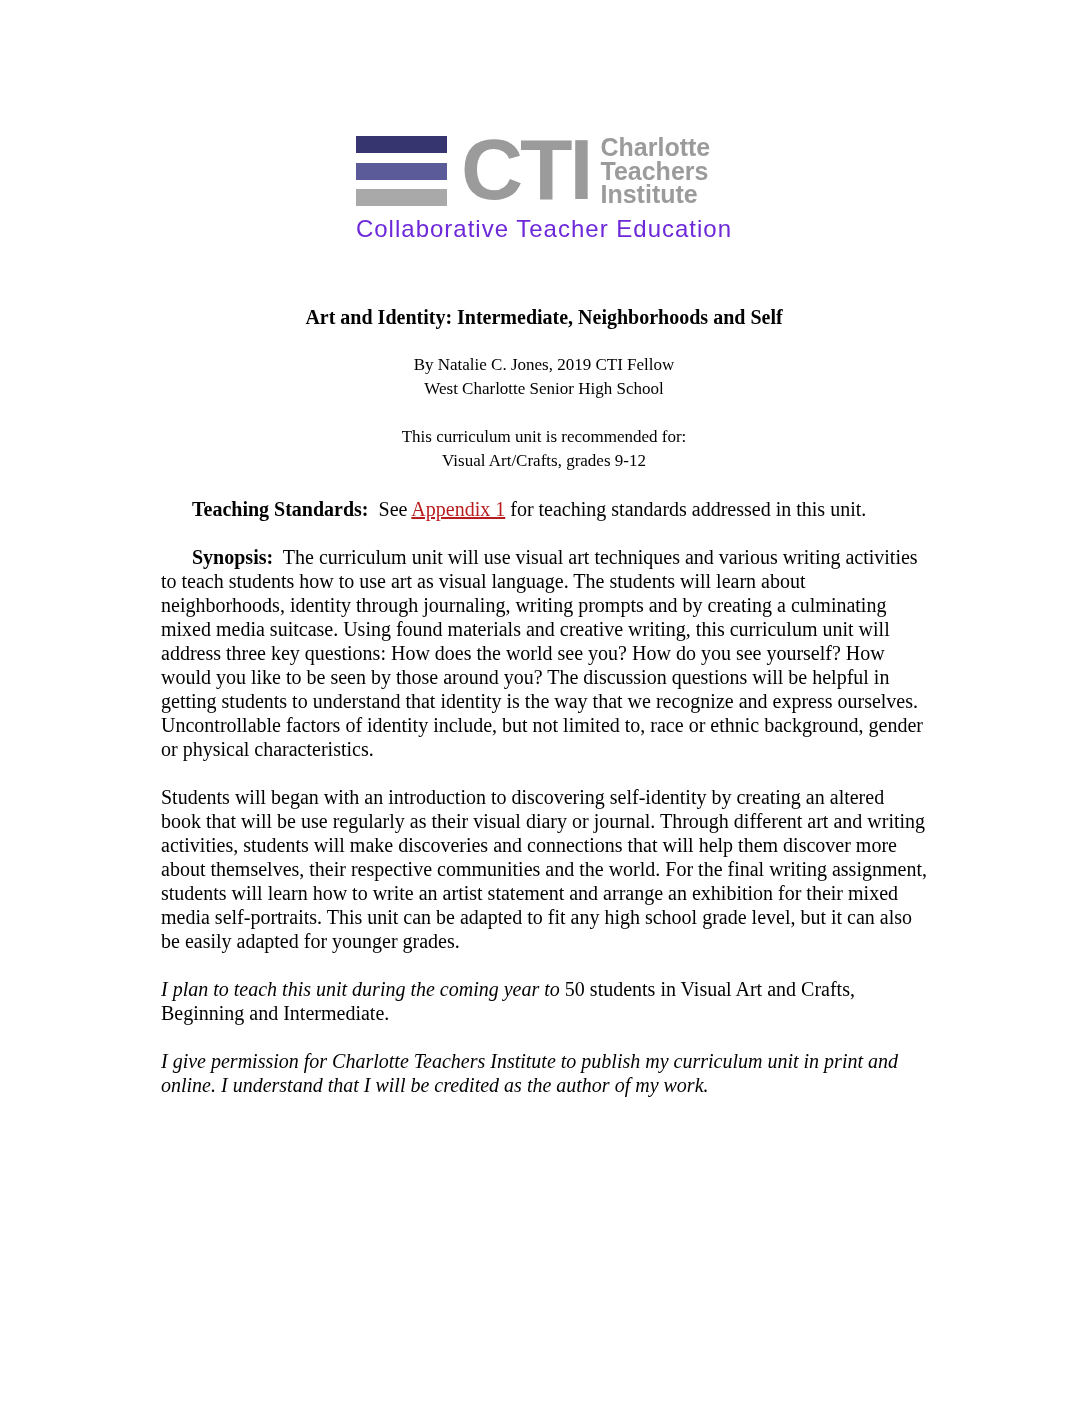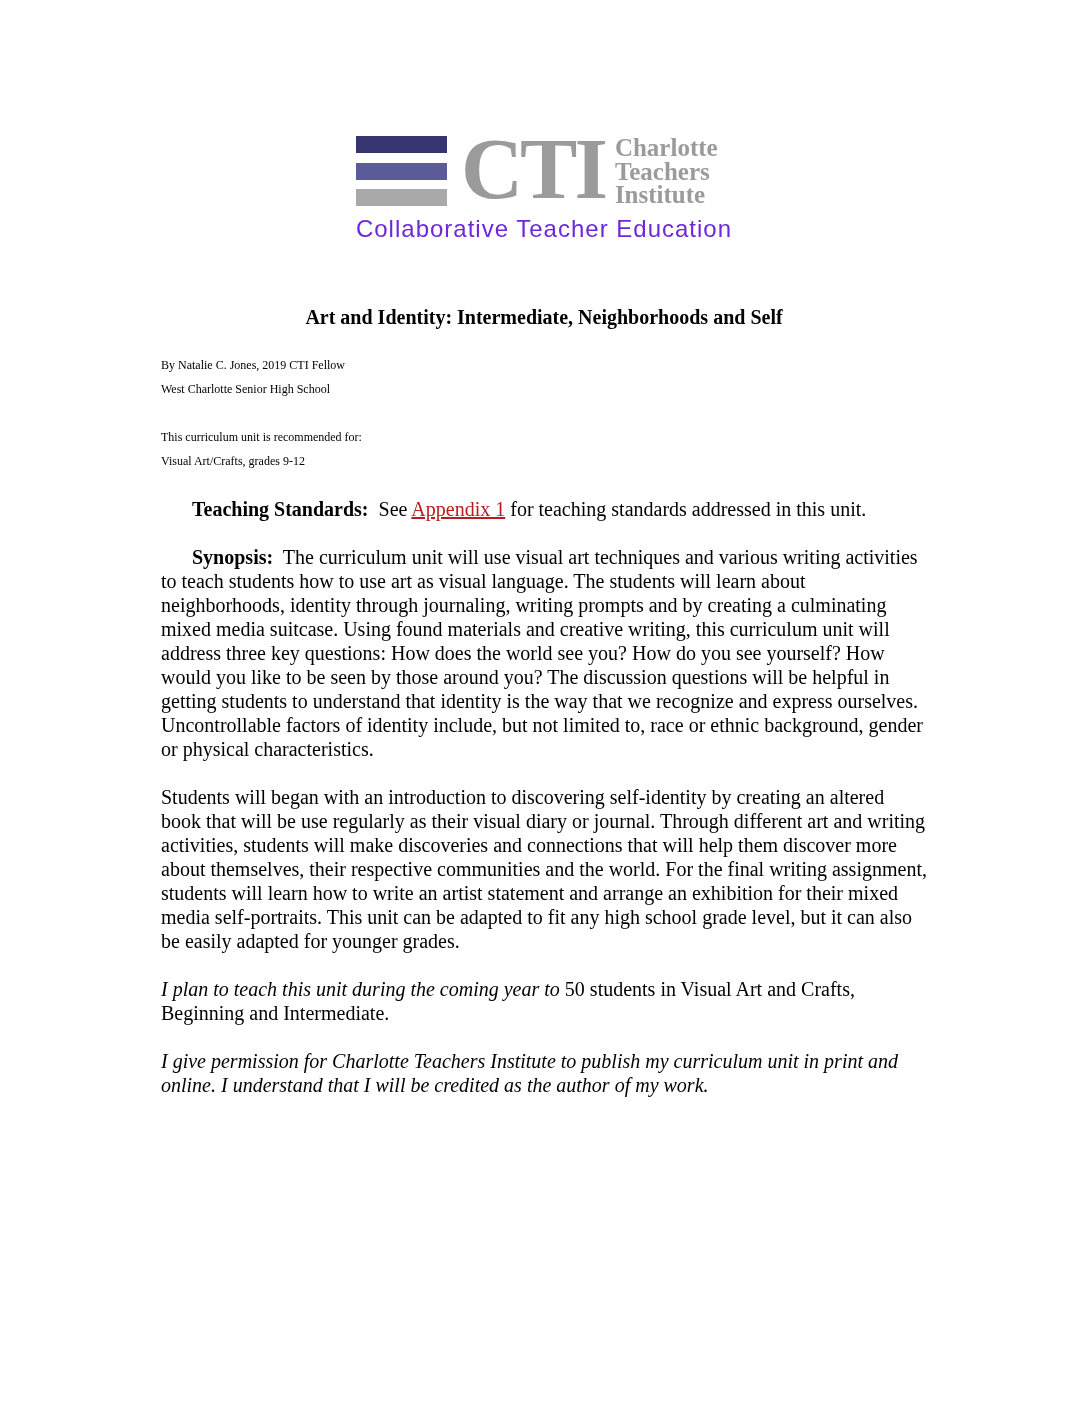--- a/index.html
+++ b/index.html
@@ -21,21 +21,20 @@
 
   
   .logo {
     width: fit-content;
     margin: 136px auto 0 auto;
     font-family: "Liberation Sans", sans-serif;
   }
   .logo-top {
     display: flex;
     align-items: stretch;
-    font-family: Liberation Serif, serif;
   }
   .logo-bars {
     display: flex;
     flex-direction: column;
     justify-content: space-between;
     width: 91px;
     height: 70px;
     margin-right: 14px;
   }
   .logo-bar { height: 17px; width: 100%; }
@@ -69,21 +68,22 @@
   
   .doc-title {
     margin-top: 64px;
     text-align: center;
     font-weight: bold;
     font-size: 20px;
     line-height: 24px;
   }
   .center-block {
     margin-top: 24px;
-    font-size: 12px;
+    text-align: center;
+    font-size: 17px;
     line-height: 24px;
   }
   .center-block div { min-height: 24px; }
   p.body-para {
     margin: 24px 0 0 0;
     font-size: 20px;
     line-height: 24px;
     text-align: left;
   }
   .para-label { font-weight: bold; }

